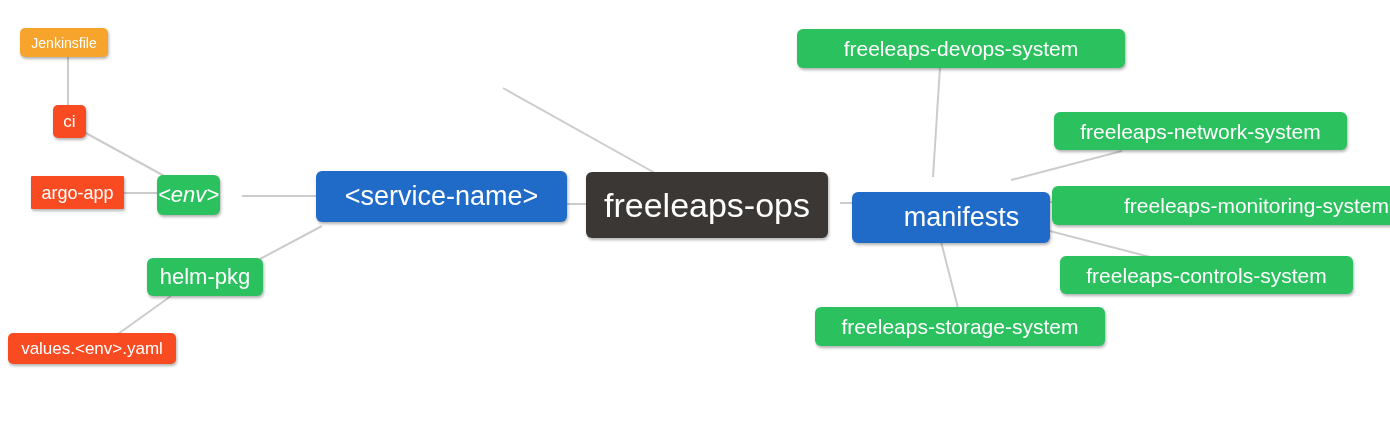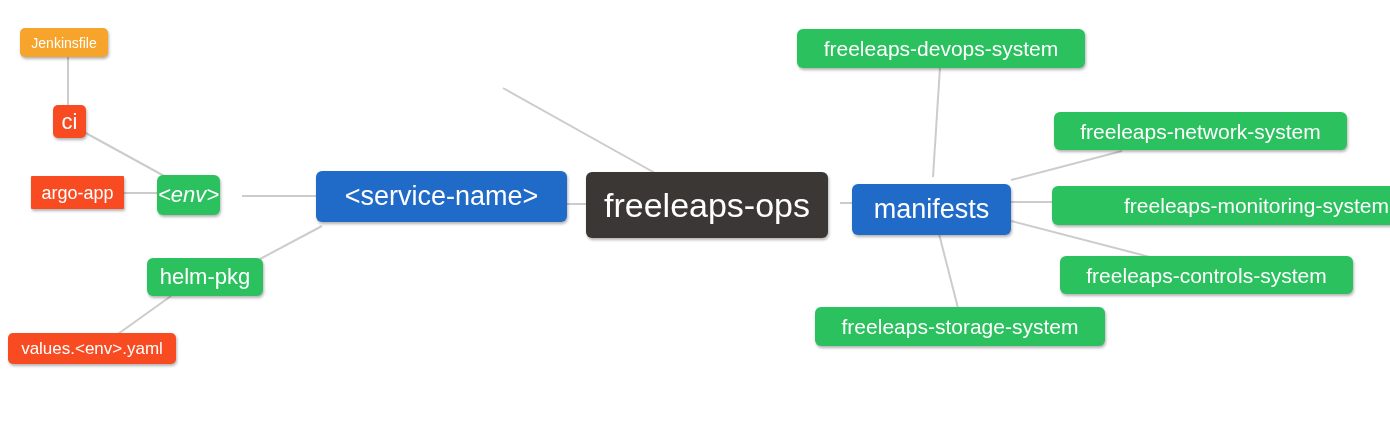--- a/index.html
+++ b/index.html
@@ -45,29 +45,29 @@
     <line x1="566" y1="204" x2="587" y2="204"></line>
     <line x1="840" y1="203" x2="856" y2="203"></line>
     <line x1="940" y1="67" x2="933" y2="177"></line>
     <line x1="1011" y1="180" x2="1122" y2="151"></line>
     <line x1="1010" y1="202" x2="1053" y2="202"></line>
     <line x1="1011" y1="221" x2="1150" y2="257"></line>
     <line x1="937" y1="226" x2="958" y2="308"></line>
   </svg>
 
   <div class="node amber" style="left:20px;  top:28px;  width:88px;  height:29px; font-size:14px; border-radius:5px;text-align:center;">Jenkinsfile</div>
-  <div class="node red" style="left:53px;  top:105px; width:33px;  height:33px; font-size:22px; border-radius:5px;">ci</div>
+  <div class="node red" style="left:53px;  top:105px; width:33px;  height:33px; font-size:17px; border-radius:5px;">ci</div>
   <div class="node red" style="left:31px;  top:176px; width:93px;  height:33px; font-size:18px; border-radius:1px;">argo-app</div>
   <div class="node green" style="left:157px; top:175px; width:63px;  height:40px; font-size:22px;font-style:italic;">&lt;env&gt;</div>
   <div class="node green" style="left:147px; top:258px; width:116px; height:38px; font-size:22px;">helm-pkg</div>
   <div class="node red" style="left:8px;   top:333px; width:168px; height:31px; font-size:17px; border-radius:5px;">values.&lt;env&gt;.yaml</div>
 
   <div class="node blue" style="left:316px; top:171px; width:251px; height:51px; font-size:27px;">&lt;service-name&gt;</div>
   <div class="node dark" style="left:586px; top:172px; width:242px; height:66px; font-size:34px;">freeleaps-ops</div>
-  <div class="node blue" style="left:852px; top:184px; width:159px; height:51px; font-size:27px;">manifests</div>
+  <div class="node blue" style="left:852px; top:192px; width:177px; height:51px; font-size:27px;padding-left:21px;">manifests</div>
 
-  <div class="node green" style="left:797px;  top:29px;  width:288px; height:39px; font-size:21px;">freeleaps-devops-system</div>
+  <div class="node green" style="left:797px;  top:29px;  width:328px; height:39px; font-size:21px;">freeleaps-devops-system</div>
   <div class="node green" style="left:1054px; top:112px; width:293px; height:38px; font-size:21px;">freeleaps-network-system</div>
   <div class="node green" style="left:1052px; top:186px; width:321px; height:39px; font-size:21px;padding-left:44px;">freeleaps-monitoring-system</div>
   <div class="node green" style="left:1060px; top:256px; width:293px; height:38px; font-size:21px;">freeleaps-controls-system</div>
   <div class="node green" style="left:815px;  top:307px; width:290px; height:39px; font-size:21px;">freeleaps-storage-system</div>
 
 </div>
 
 </body></html>

